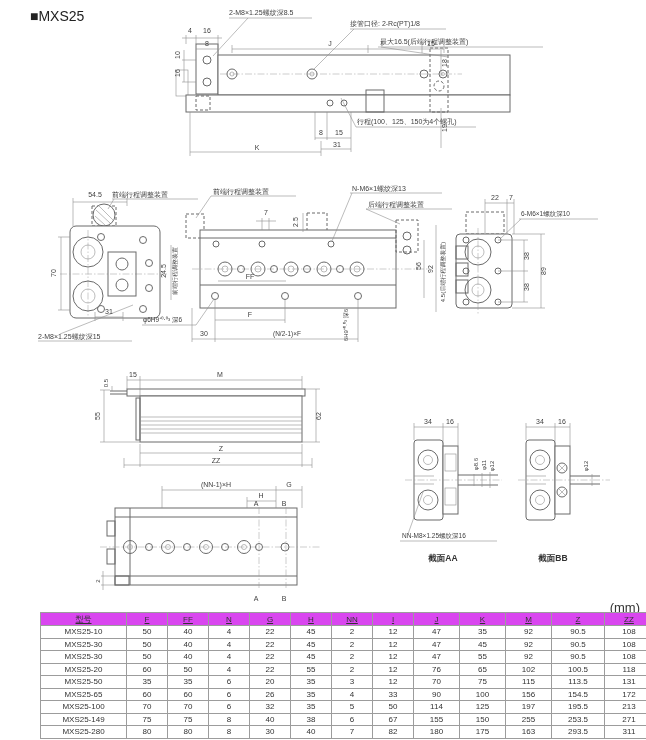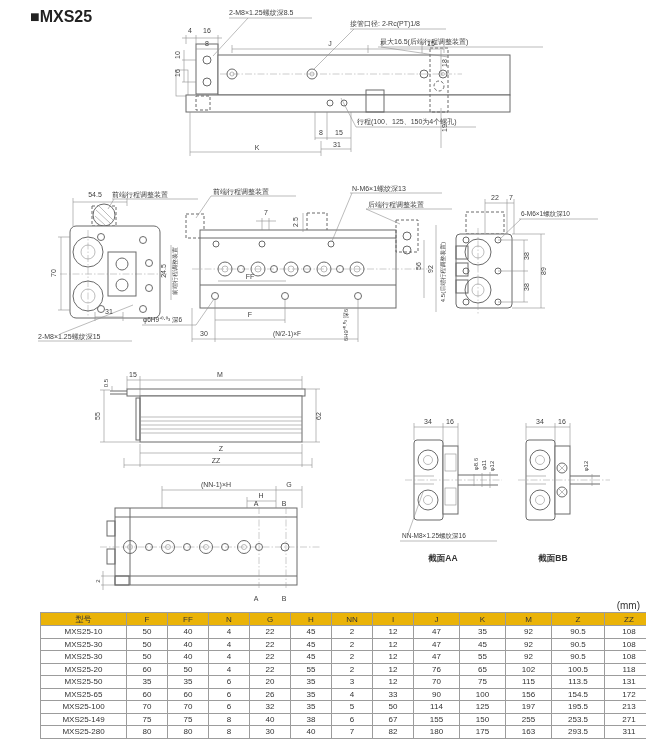--- a/index.html
+++ b/index.html
@@ -1,30 +1,30 @@
 <!DOCTYPE html>
 <html><head>
 <meta charset="utf-8">
 <style>
   html,body{margin:0;padding:0;background:#fff;}
   .page{position:relative;width:646px;height:740px;background:#fff;font-family:"Liberation Sans",sans-serif;overflow:hidden;}
-  .title{position:absolute;left:30px;top:8px;font-size:16px;font-weight:bold;color:#222;}
+  .title{position:absolute;left:30px;top:8px;font-size:14px;font-weight:normal;color:#222;}
   svg{position:absolute;overflow:visible;}
   svg text{font-family:"Liberation Sans",sans-serif;font-size:7px;fill:#3e3e3e;}
   .f6{font-size:6px}.f65{font-size:6.5px}
   .cap{font-size:8.5px;font-weight:bold;fill:#333;}
   .ln{stroke:#6a6a6a;stroke-width:1;fill:none;}
   .lnf{stroke:#6a6a6a;stroke-width:1;fill:#fff;}
   .tn{stroke:#8f8f8f;stroke-width:.6;fill:none;}
   .dsh{stroke-dasharray:3 2;}
   .cl{stroke:#9a9a9a;stroke-width:.5;fill:none;stroke-dasharray:7 2 1.5 2;}
-  .unit{position:absolute;left:600px;top:600px;width:40px;text-align:right;font-size:10px;color:#333;}
+  .unit{position:absolute;left:600px;top:600px;width:40px;text-align:right;font-size:13px;color:#333;}
   table.dim{position:absolute;left:40px;top:612px;width:600px;border-collapse:collapse;table-layout:fixed;border:1px solid #777;}
   table.dim th,table.dim td{border:1px solid #9c9c9c;font-size:8px;color:#333;text-align:center;padding:0;height:11.5px;line-height:11px;overflow:hidden;white-space:nowrap;}
-  table.dim th{background:#eab308;font-weight:normal;height:12px;}
+  table.dim th{background:#d946ef;font-weight:normal;height:12px;text-decoration:underline;}
 </style>
 </head>
 <body>
 
 <div class="page">
 
   <div class="title">■MXS25</div>
 
   <svg style="left:160px;top:0px" width="486" height="168" viewBox="160 0 486 168">
     <g>

